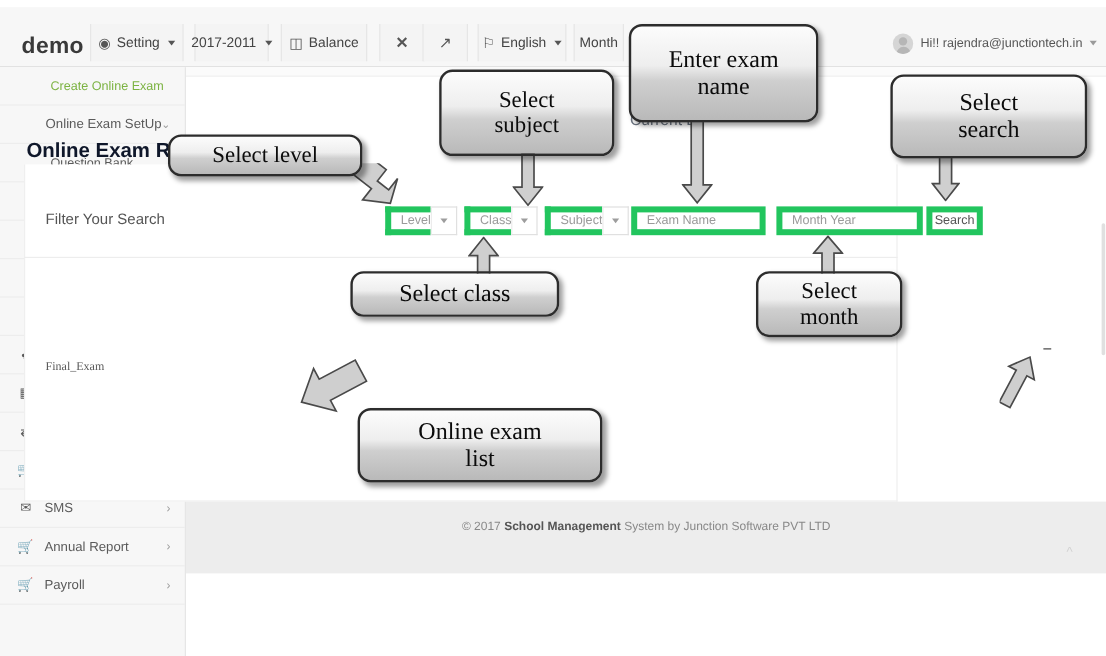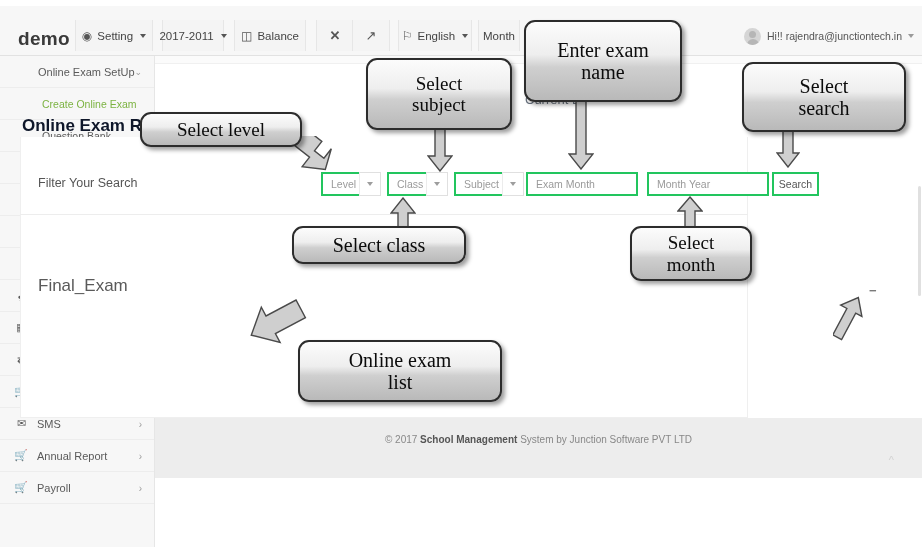--- a/index.html
+++ b/index.html
@@ -121,21 +121,21 @@
     background:#ededed;
   }
 
   .filter-label{
     position:absolute;left:38px;top:176px;
     font-size:12.5px;color:#555;
   }
 
   .fld{
     position:absolute;top:172px;height:24px;box-sizing:border-box;
-    background:#fff;border:2px solid #22c55e;
+    background:#fff;border:5px solid #22c55e;
     font-size:10.5px;color:#9a9a9a;
     display:flex;align-items:center;
   }
   .sel-main{padding-left:8px;border-right:none;}
   .sel-caret{
     width:22px;display:flex;align-items:center;justify-content:center;
     border:1px solid #e0e0e0;border-left:1px solid #ececec;
     background:#fff;box-sizing:border-box;height:24px;
   }
   .sel-caret i{
@@ -147,22 +147,22 @@
   .searchbtn{
     justify-content:center;color:#555;font-size:10.5px;
     background:#fff;cursor:pointer;
   }
 
   .list-title{
     position:absolute;left:318px;top:231px;
     font-size:13px;color:#4a5360;
   }
   .exam-row{
-    position:absolute;left:38px;top:276px;
-    font-size:17px;color:#5a5a5a;
+    position:absolute;left:38px;top:300px;
+    font-size:10px;color:#5a5a5a;font-family:Liberation Serif, serif;
   }
   .plusmark{
     position:absolute;left:869px;top:288px;
     font-size:13px;color:#7a7a7a;font-weight:bold;line-height:6px;
   }
 
   
   .footer{
     position:absolute;left:155px;top:418px;width:767px;height:60px;
     background:#ededed;
@@ -254,29 +254,29 @@
     <div class="userbox">
       <span class="avatar"></span>
       <span>Hi!! rajendra@junctiontech.in</span>
       <span class="ucaret"></span>
     </div>
   </div>
 
   <div class="sidebar">
     <div class="snav">
 
+      <div class="s-item sub active">
+        <span>Create Online Exam</span>
+      </div>
+
       <div class="s-item" style="padding-left:38px;">
         <span>Online Exam SetUp</span>
         <span class="s-chev down">⌄</span>
       </div>
 
-      <div class="s-item sub active">
-        <span>Create Online Exam</span>
-      </div>
-
       <div class="s-item sub">
         <span>Question Bank</span>
       </div>
 
       <div class="s-item sub">
         <span>Show Exam</span>
       </div>
 
       <div class="s-item sub">
         <span>Reports</span>
@@ -359,21 +359,21 @@
   <div class="fld sel-main" style="left:387px;width:39px;">Class</div>
   <div class="fld sel-caret" style="left:426px;">
       <i></i>
     </div>
 
   <div class="fld sel-main" style="left:454px;width:48px;">Subject</div>
   <div class="fld sel-caret" style="left:502px;">
       <i></i>
     </div>
 
-  <div class="fld txt" style="left:526px;width:112px;">Exam Month</div>
+  <div class="fld txt" style="left:526px;width:112px;">Exam Name</div>
 
   <div class="fld txt" style="left:647px;width:122px;">Month Year</div>
 
   <div class="fld searchbtn" style="left:772px;width:47px;">Search</div>
 
   <div class="list-title">Online Exam List</div>
   <div class="exam-row">Final_Exam</div>
   <div class="plusmark">−</div>
 
   <div class="footer">

